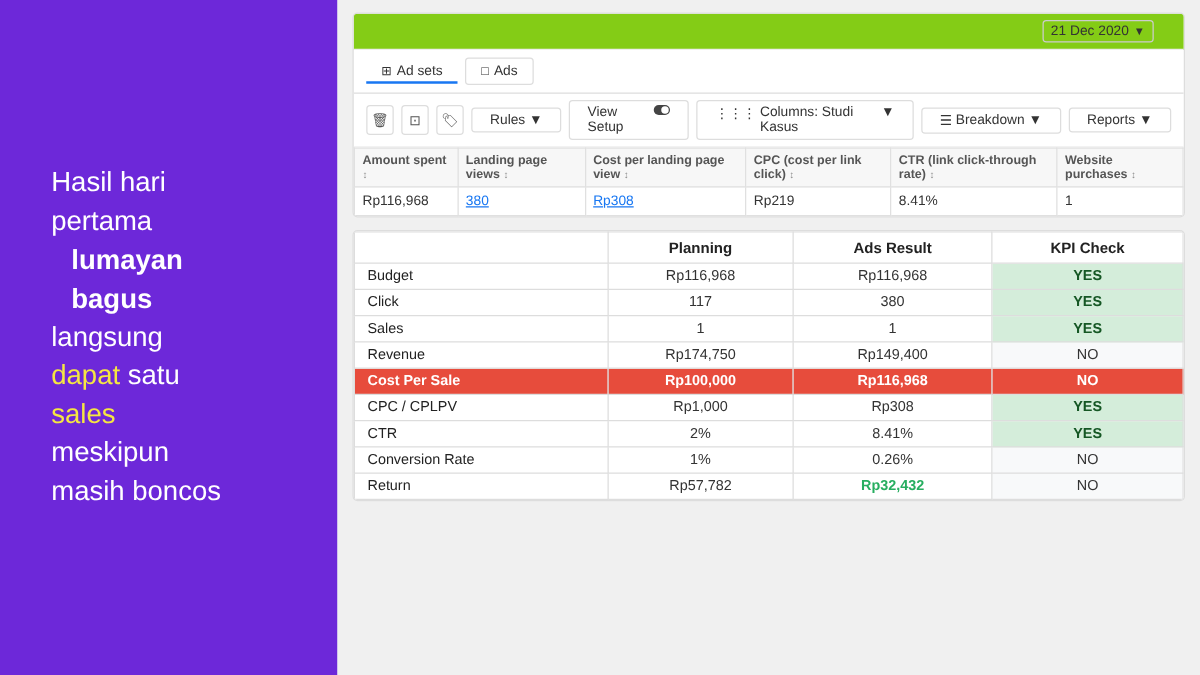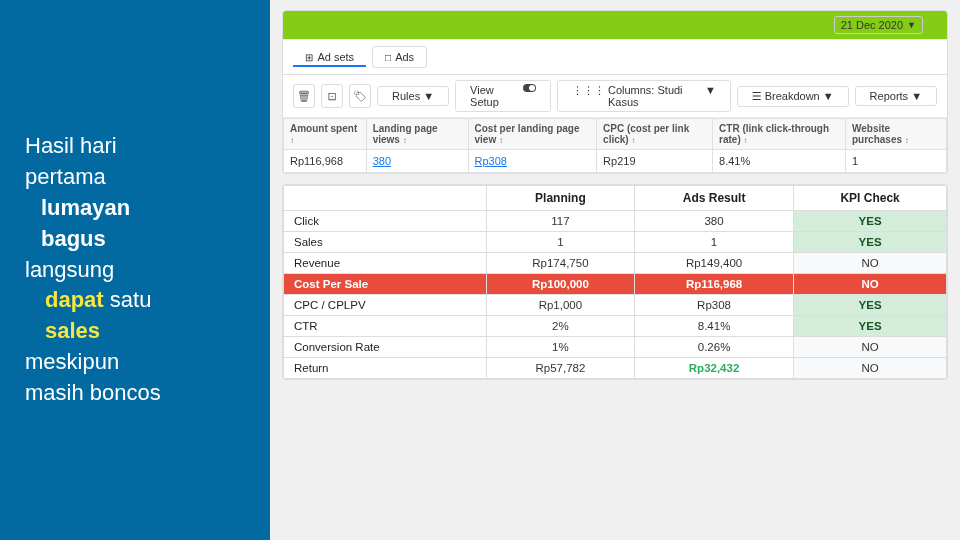--- a/index.html
+++ b/index.html
@@ -6,35 +6,35 @@
     body {
       width: 960px;
       height: 540px;
       font-family: Arial, sans-serif;
       display: flex;
       overflow: hidden;
     }
 
     
     .left-panel {
-      background-color: #0369a1;
+      background-color: #6d28d9;
       width: 270px;
       min-width: 270px;
       height: 540px;
       display: flex;
       align-items: center;
-      padding: 30px 25px;
+      padding: 30px 41px;
     }
     .left-text {
       color: white;
       font-size: 22px;
       line-height: 1.4;
     }
     .left-text .bold { font-weight: 700; margin-left: 16px; }
-    .left-text .yellow { color: #f5e642; font-weight: 700; margin-left: 20px; }
+    .left-text .yellow { color: #f5e642; font-weight: 400; }
 
     
     .right-panel {
       flex: 1;
       background: #f0f0f0;
       display: flex;
       flex-direction: column;
       padding: 10px 12px;
       gap: 10px;
       overflow: hidden;
@@ -354,20 +354,26 @@
     <table class="summary-table">
       <thead>
         <tr>
           <th class="label-col"></th>
           <th>Planning</th>
           <th>Ads Result</th>
           <th>KPI Check</th>
         </tr>
       </thead>
       <tbody id="summary-tbody">
+      <tr>
+      <td class="label">Budget</td>
+      <td class="val">Rp116,968</td>
+      <td class="val">Rp116,968</td>
+      <td class="green">YES</td>
+    </tr>
           <tr>
       <td class="label">Click</td>
       <td class="val">117</td>
       <td class="val">380</td>
       <td class="green">YES</td>
     </tr>
           <tr>
       <td class="label">Sales</td>
       <td class="val">1</td>
       <td class="val">1</td>

